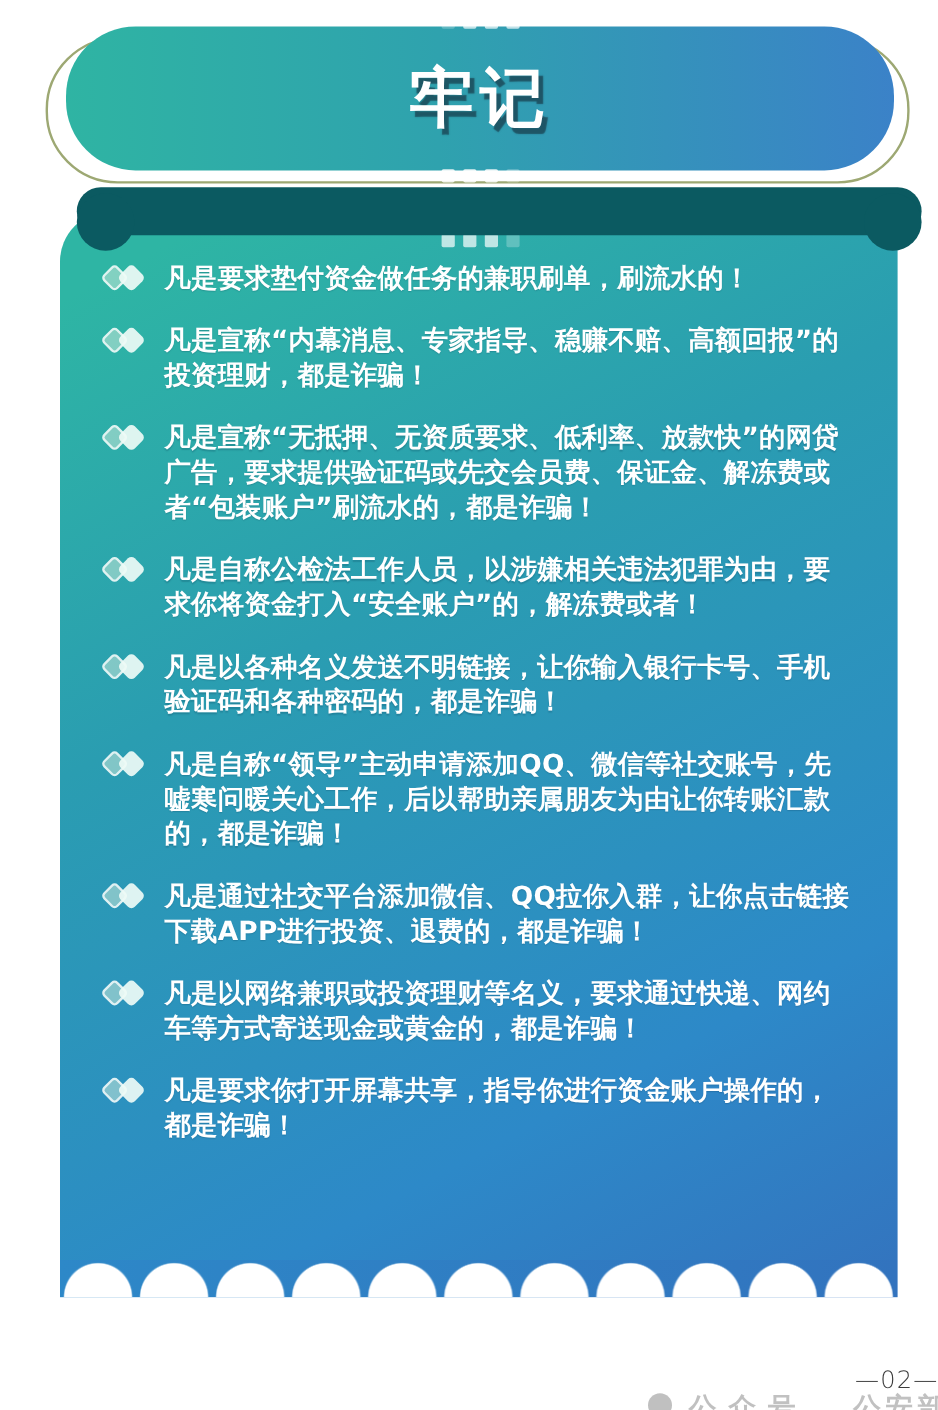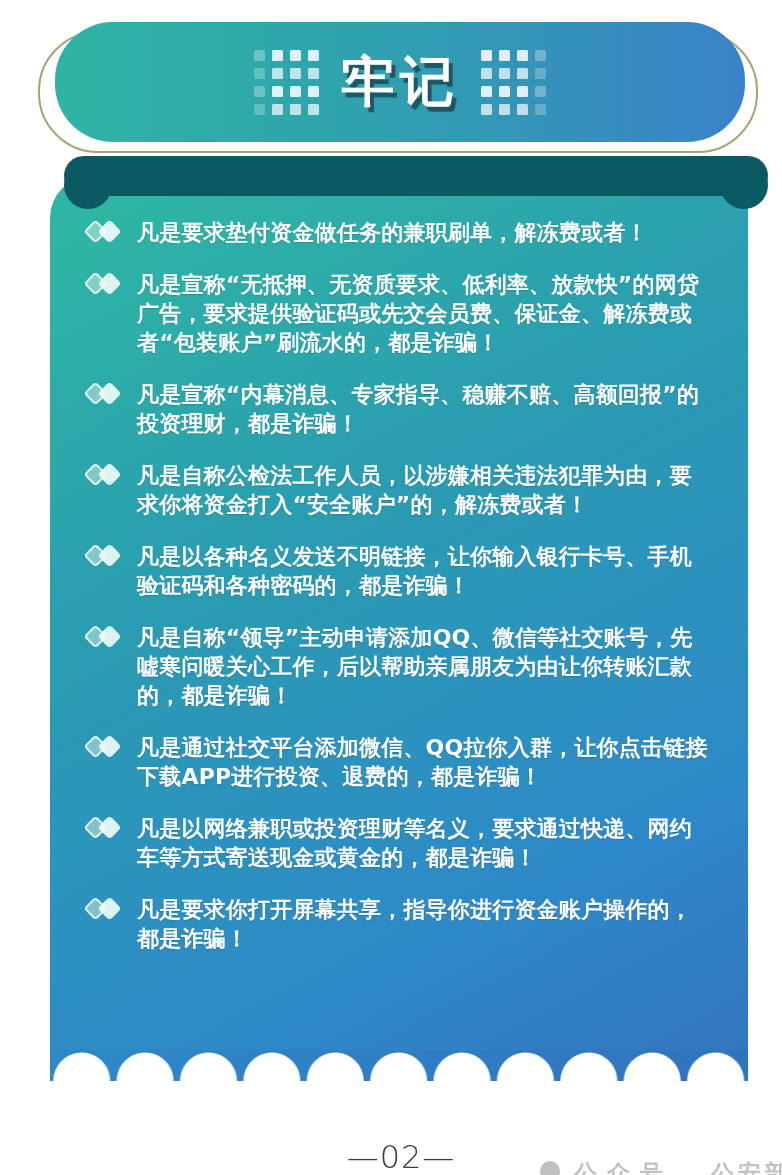--- a/index.html
+++ b/index.html
@@ -14,20 +14,21 @@
   .ring {
     position:absolute; left:38px; top:31px; width:716px; height:118px;
     border-radius:60px; border:2px solid #9DA873; z-index:1;
   }
   .banner {
     position:absolute; left:55px; top:22px; width:690px; height:120px;
     border-radius:58px;
     background:linear-gradient(90deg,#2FB4A3 0%,#2FA2AE 45%,#3B82C8 100%);
     display:flex; align-items:center; justify-content:center; gap:22px;
     z-index:2;
+    flex-direction:column;
   }
   .t-prefix,.t-suffix {
     font-size:54px; font-weight:900; color:#ffffff; letter-spacing:5px;
     text-shadow:4px 5px 1px rgba(24,62,76,.75);
     white-space:nowrap;
   }
   .t-number {
     font-size:92px; font-weight:900; font-style:italic; color:#F4E636;
     letter-spacing:-2px; line-height:1;
     transform:translateY(-10px);
@@ -70,22 +71,22 @@
   .ic .d1 { left:1px;  background:rgba(200,232,216,.55); border:2px solid rgba(255,255,255,.75); box-sizing:border-box; }
   .ic .d2 { left:15px; background:rgba(238,251,246,.92); }
   .txt {
     font-size:22px; line-height:29px; font-weight:700; color:#ffffff;
     max-width:578px; letter-spacing:0.2px;
     text-shadow:0 1px 1px rgba(0,45,70,.2);
   }
 
   
   .pageno {
-    position:absolute; left:0; right:0; top:1138px; text-align:center;
-    font-size:32px; font-weight:300; color:#3c3c3c; letter-spacing:1px;
+    position:absolute; left:0; right:0; top:1138px; text-align:right;
+    font-size:20px; font-weight:300; color:#3c3c3c; letter-spacing:1px;
     font-family:"DejaVu Sans", sans-serif;
     margin-left:20px;
   }
   .watermark {
     position:absolute; left:540px; top:1158px; z-index:5;
     display:flex; align-items:flex-start; gap:14px;
     color:#8e8e8e; opacity:.55; font-size:23px; font-weight:700; white-space:nowrap;
   }
   .wm-circle { width:20px; height:20px; border-radius:50%; background:#8e8e8e; margin-top:3px; flex:0 0 20px; }
   .wm-a { letter-spacing:10px; }
@@ -136,37 +137,37 @@
     </div>
 </div>
 
 <div class="panel">
   <div id="rows">
   <div class="row">
     <span class="ic">
           <i class="d1"></i>
           <i class="d2"></i>
         </span>
-    <span class="txt">凡是要求垫付资金做任务的兼职刷单，解冻费或者！</span>
+    <span class="txt">凡是要求垫付资金做任务的兼职刷单，刷流水的！</span>
+  </div>
+
+  <div class="row">
+    <span class="ic">
+          <i class="d1"></i>
+          <i class="d2"></i>
+        </span>
+    <span class="txt">凡是宣称“内幕消息、专家指导、稳赚不赔、高额回报”的投资理财，都是诈骗！</span>
   </div>
 
   <div class="row">
     <span class="ic">
           <i class="d1"></i>
           <i class="d2"></i>
         </span>
     <span class="txt">凡是宣称“无抵押、无资质要求、低利率、放款快”的网贷广告，要求提供验证码或先交会员费、保证金、解冻费或者“包装账户”刷流水的，都是诈骗！</span>
-  </div>
-
-  <div class="row">
-    <span class="ic">
-          <i class="d1"></i>
-          <i class="d2"></i>
-        </span>
-    <span class="txt">凡是宣称“内幕消息、专家指导、稳赚不赔、高额回报”的投资理财，都是诈骗！</span>
   </div>
 
 
   <div class="row">
     <span class="ic">
           <i class="d1"></i>
           <i class="d2"></i>
         </span>
     <span class="txt">凡是自称公检法工作人员，以涉嫌相关违法犯罪为由，要求你将资金打入“安全账户”的，解冻费或者！</span>
   </div>

